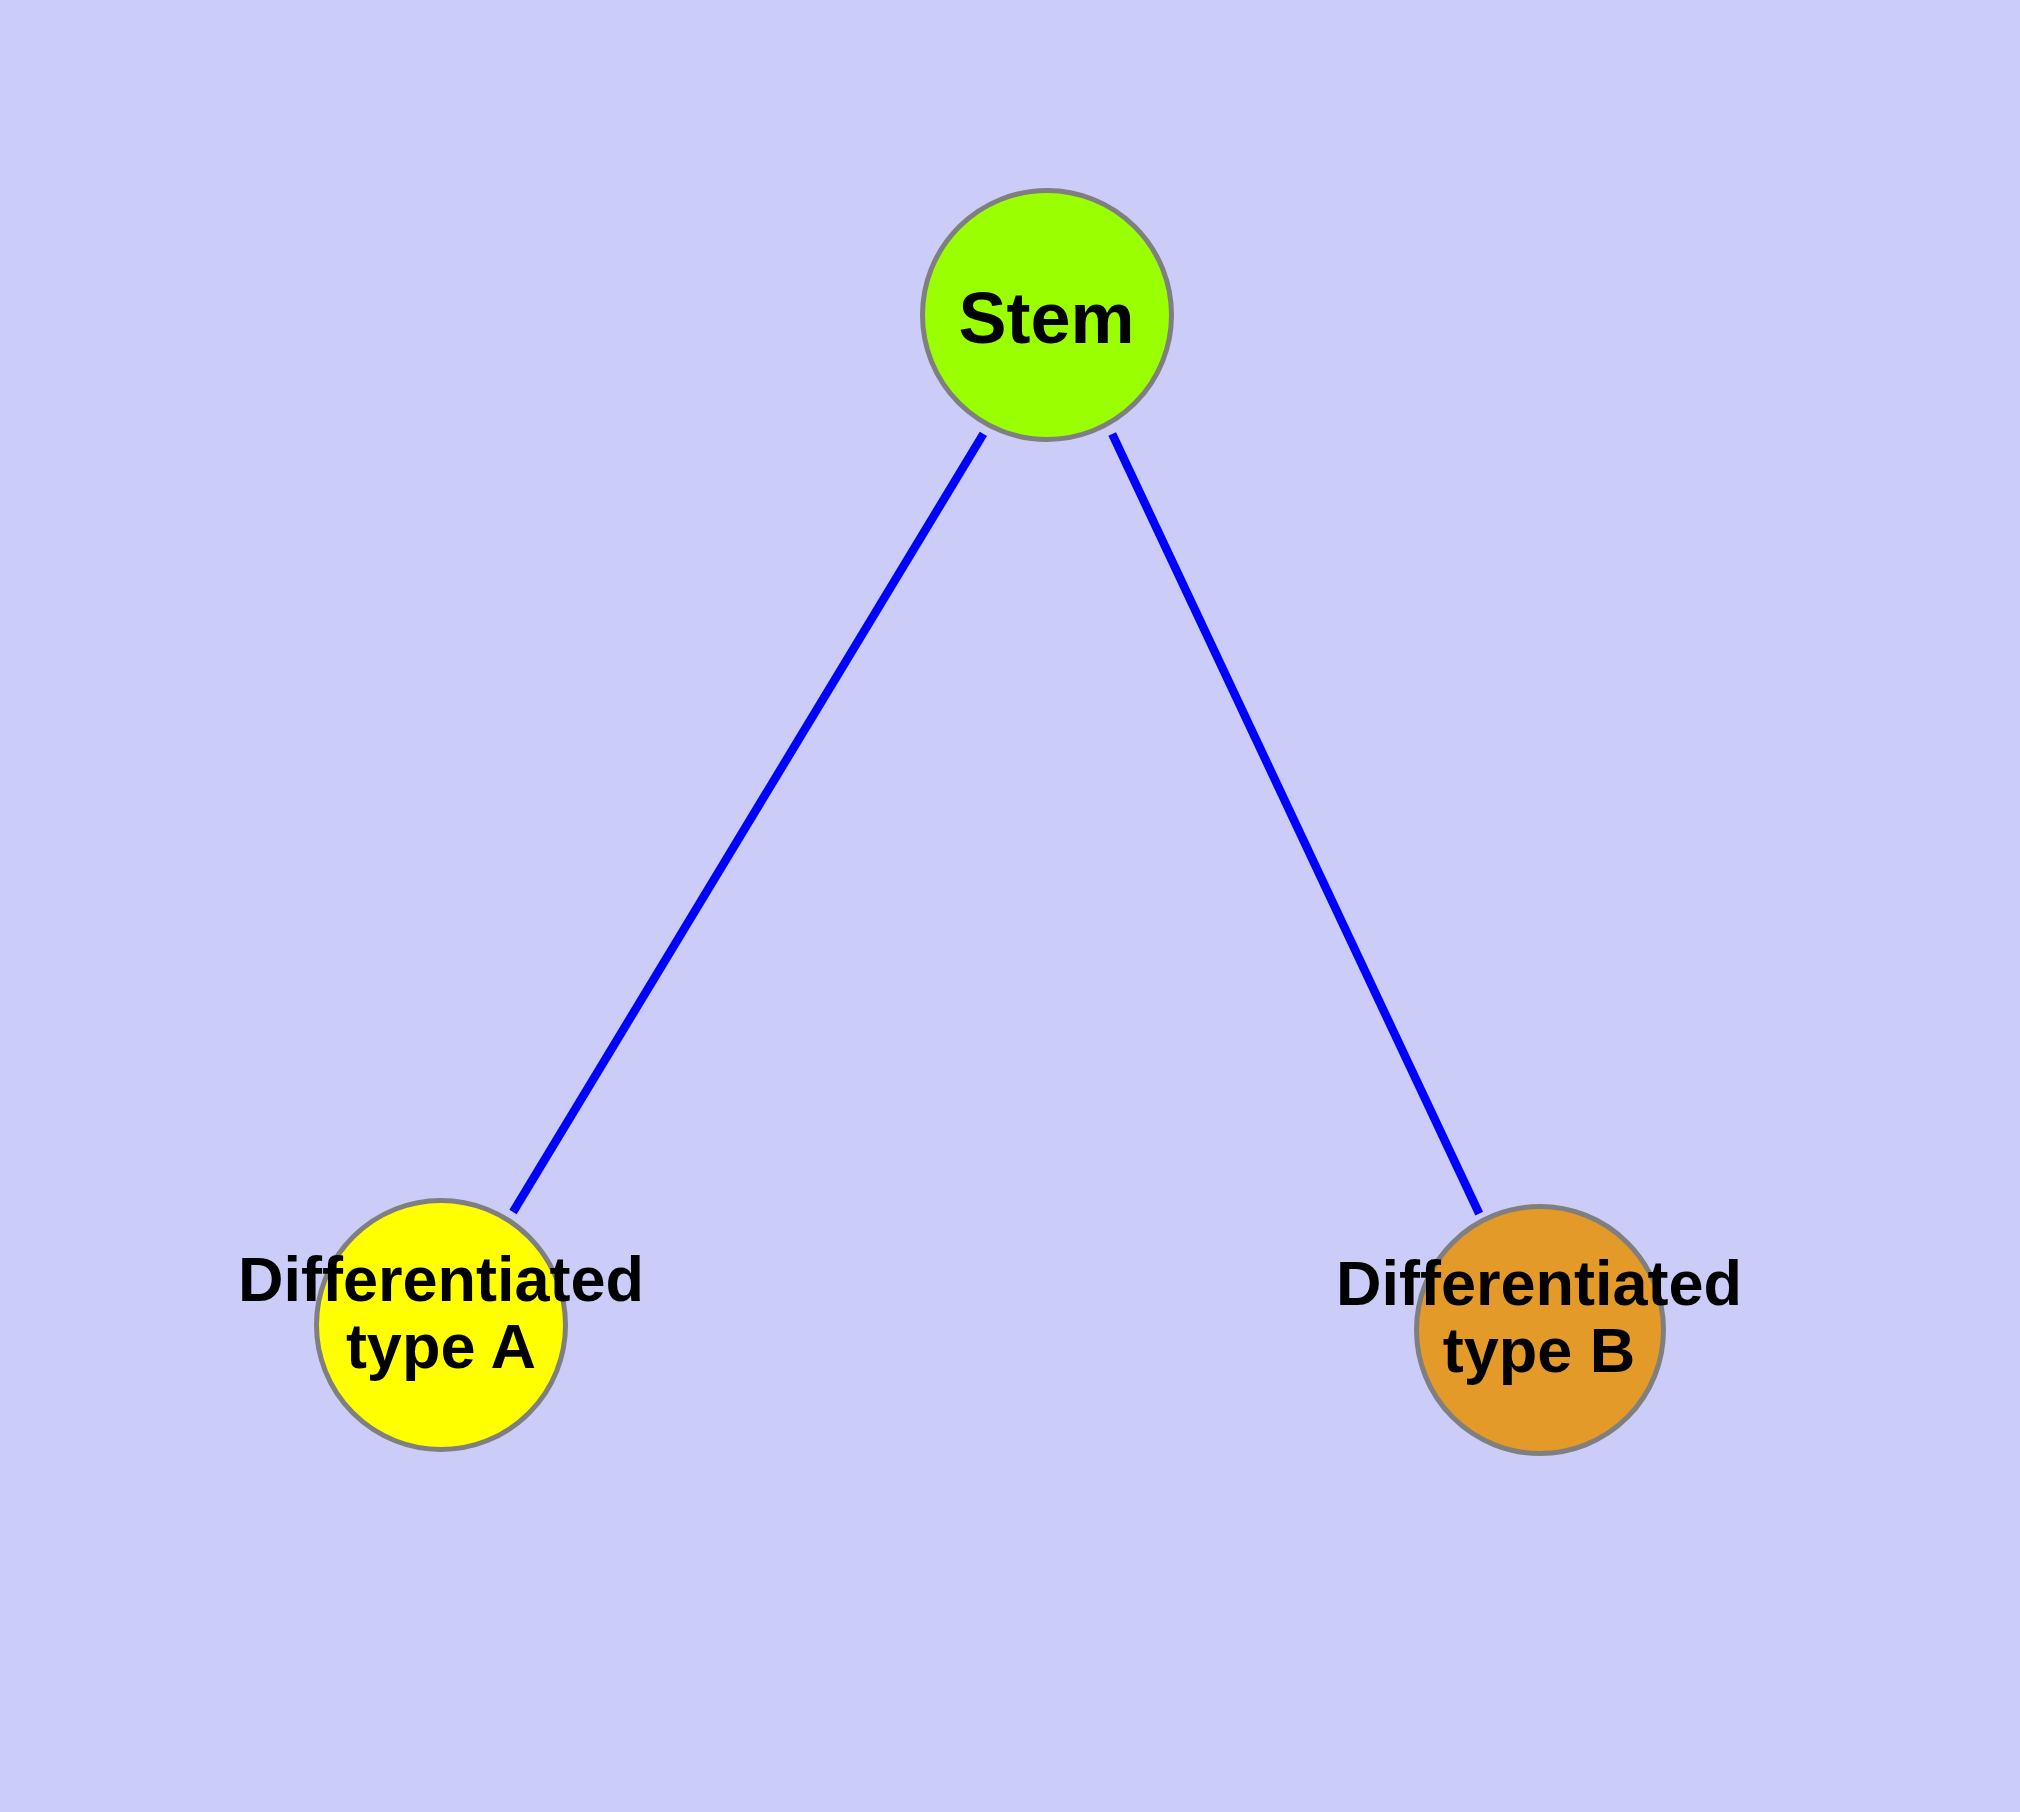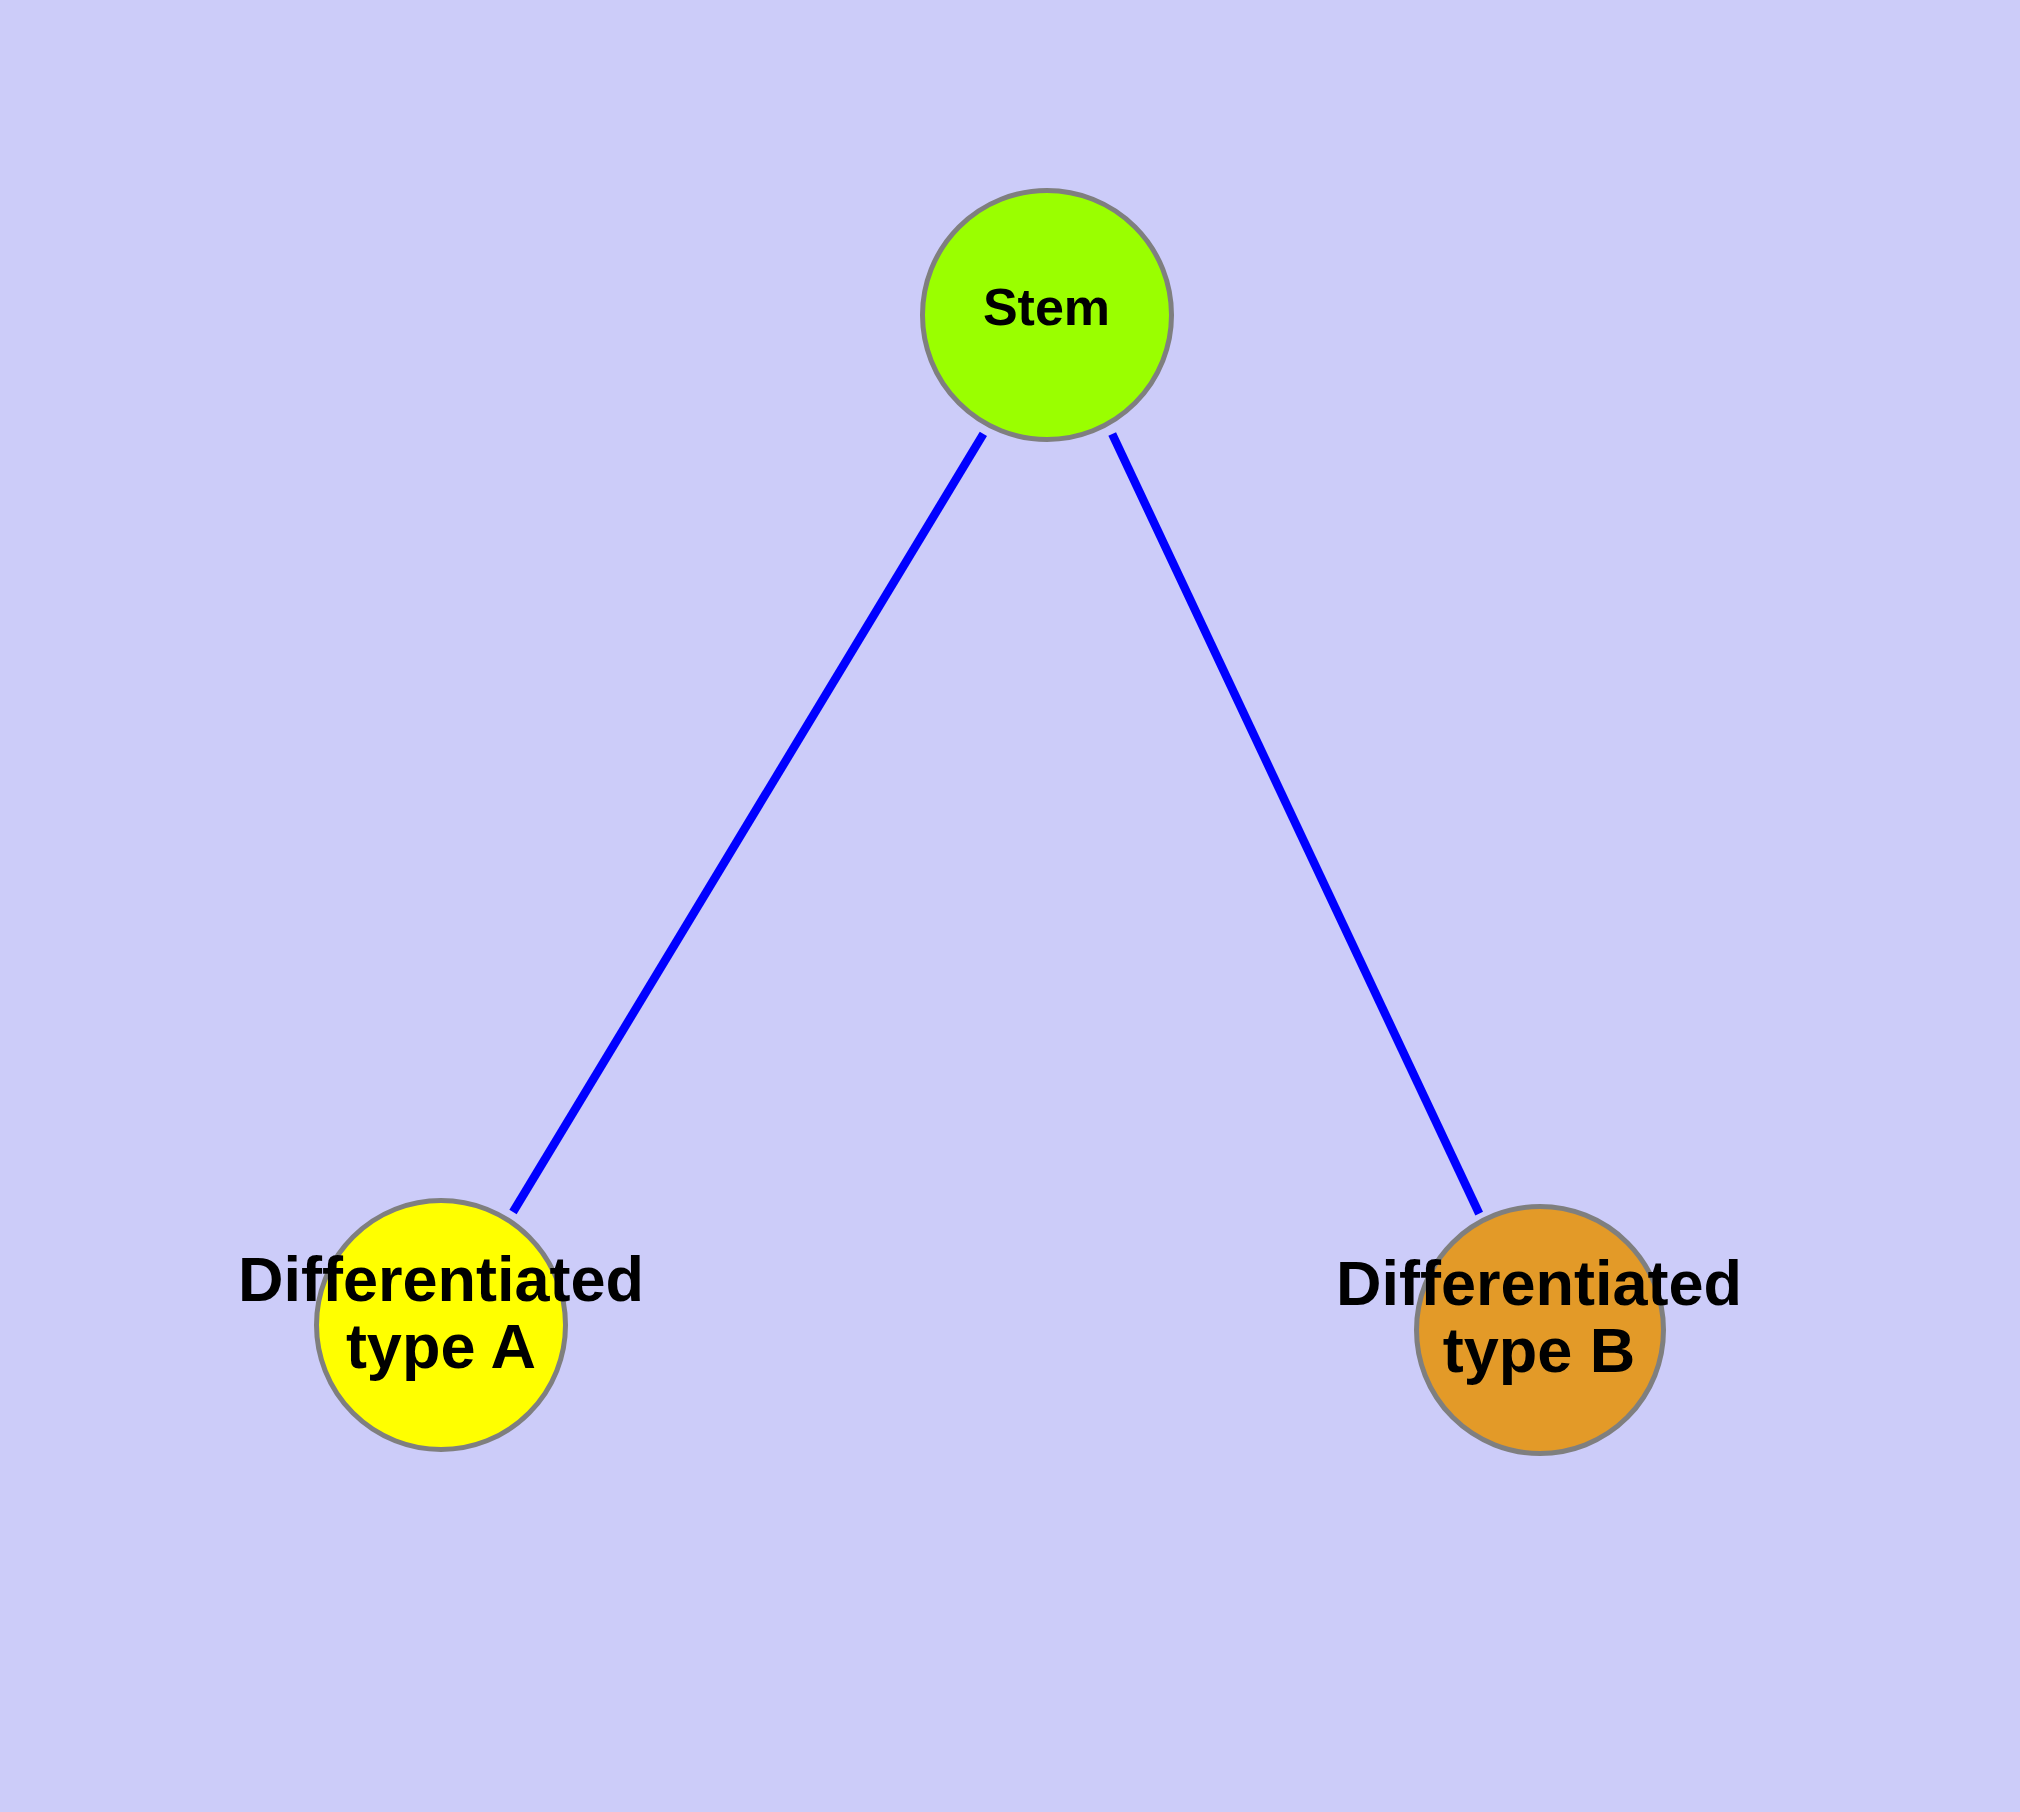--- a/index.html
+++ b/index.html
@@ -59,21 +59,21 @@
     font-weight: bold;
     text-align: center;
     line-height: 1.06;
     white-space: pre-line;
     pointer-events: none;
   }
   #label-stem {
     left: 792px;
     top: 280px;
     width: 509px;
-    font-size: 52px;
+    font-size: 72px;
   }
   #label-type-a {
     left: 102px;
     top: 1246px;
     width: 678px;
     font-size: 63px;
   }
   #label-type-b {
     left: 1200px;
     top: 1250px;

